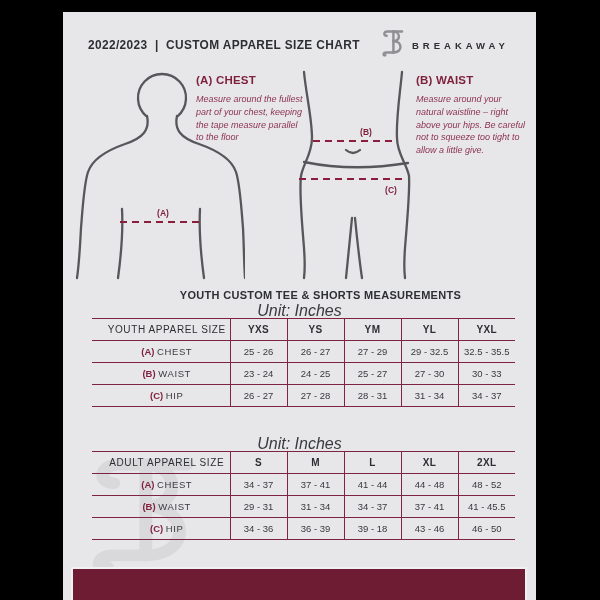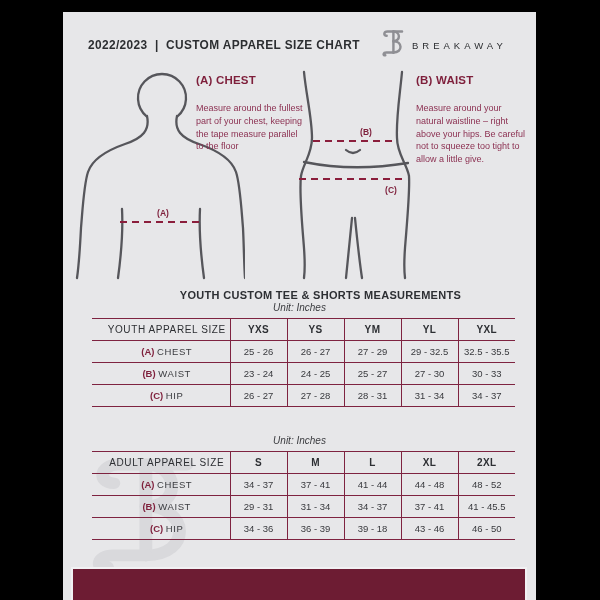--- a/index.html
+++ b/index.html
@@ -4,40 +4,40 @@
 <style>
   html,body{margin:0;padding:0;}
   .stage{position:relative;width:600px;height:600px;background:#000;overflow:hidden;
          font-family:"Liberation Sans", sans-serif;}
   .doc{position:absolute;left:63px;top:12px;width:473px;height:600px;background:#e7e7e9;overflow:hidden;}
 
   
   .page-title{position:absolute;left:25px;top:26px;font-size:12.5px;font-weight:bold;
               color:#2c2e31;letter-spacing:.4px;white-space:pre;transform:scaleX(.95);transform-origin:left;}
   .logo-mark{position:absolute;left:318px;top:15px;width:27px;height:30px;}
-  .brand{position:absolute;left:349px;top:28px;font-size:9.5px;font-weight:normal;
+  .brand{position:absolute;left:349px;top:28px;font-size:9.5px;font-weight:bold;
          letter-spacing:4px;color:#2c2e31;white-space:pre;}
 
   
   .fig{position:absolute;z-index:1;}
   .fig path, .fig line{fill:none;stroke:#56565b;stroke-width:2.3;stroke-linecap:round;}
   .fig .dash{stroke:#8b1e3c;stroke-width:2;stroke-dasharray:7 5;stroke-linecap:butt;}
   .marker{position:absolute;font-size:8.5px;font-weight:bold;color:#7e1f3b;z-index:2;
           transform:translateX(-50%);}
 
   
   .guide{position:absolute;z-index:2;}
   .guide h3{margin:0;font-size:11.5px;font-weight:bold;color:#7e1f3b;letter-spacing:.2px;}
-  .guide p{margin:16px 0 0;font-size:9px;color:#8c3152;line-height:1.42;
+  .guide p{margin:7px 0 0;font-size:9px;font-style:italic;color:#8c3152;line-height:1.42;
            white-space:pre-line;}
 
   
   .tbl-title{position:absolute;left:0;width:515px;text-align:center;font-size:11px;
              font-weight:bold;color:#2d2f33;letter-spacing:.3px;z-index:2;}
-  .tbl-unit{position:absolute;left:0;width:473px;text-align:center;font-size:10px;
+  .tbl-unit{position:absolute;left:0;width:473px;text-align:center;font-size:16px;
             font-style:italic;color:#3a3b3f;z-index:2;}
   .size-table{position:absolute;left:29px;width:423px;border-collapse:collapse;
               table-layout:fixed;z-index:2;}
   .size-table td{border:1.4px solid #7e2340;height:21px;font-size:9.5px;color:#38393d;
                  text-align:center;padding:0;}
   .size-table td:first-child{border-left:none;text-align:center;padding-left:12px;}
   .size-table td:last-child{border-right:none;}
   .size-table tr.head td{font-size:10px;color:#2d2f33;letter-spacing:.6px;}
   .size-table tr.head td:not(:first-child){font-weight:bold;letter-spacing:.4px;margin-left:12px;}
   .pfx{color:#7e1f3b;font-weight:bold;}

